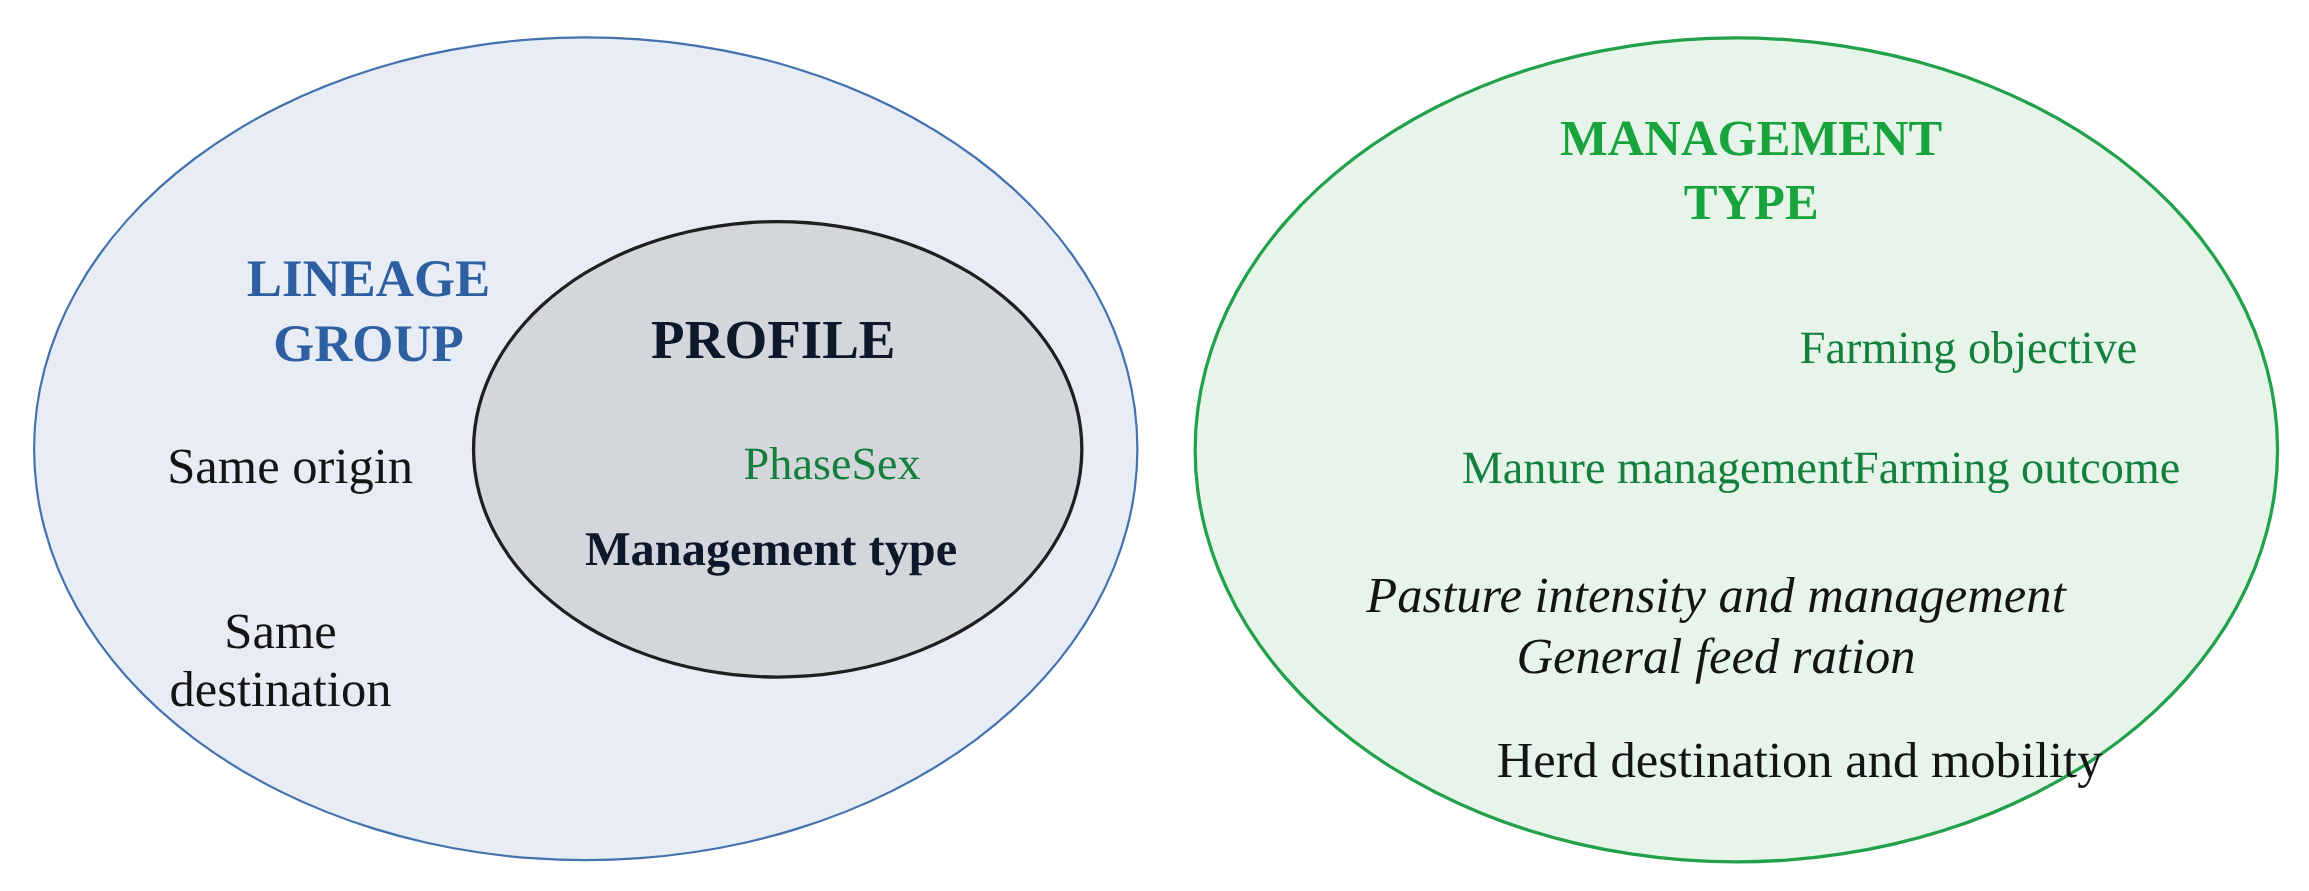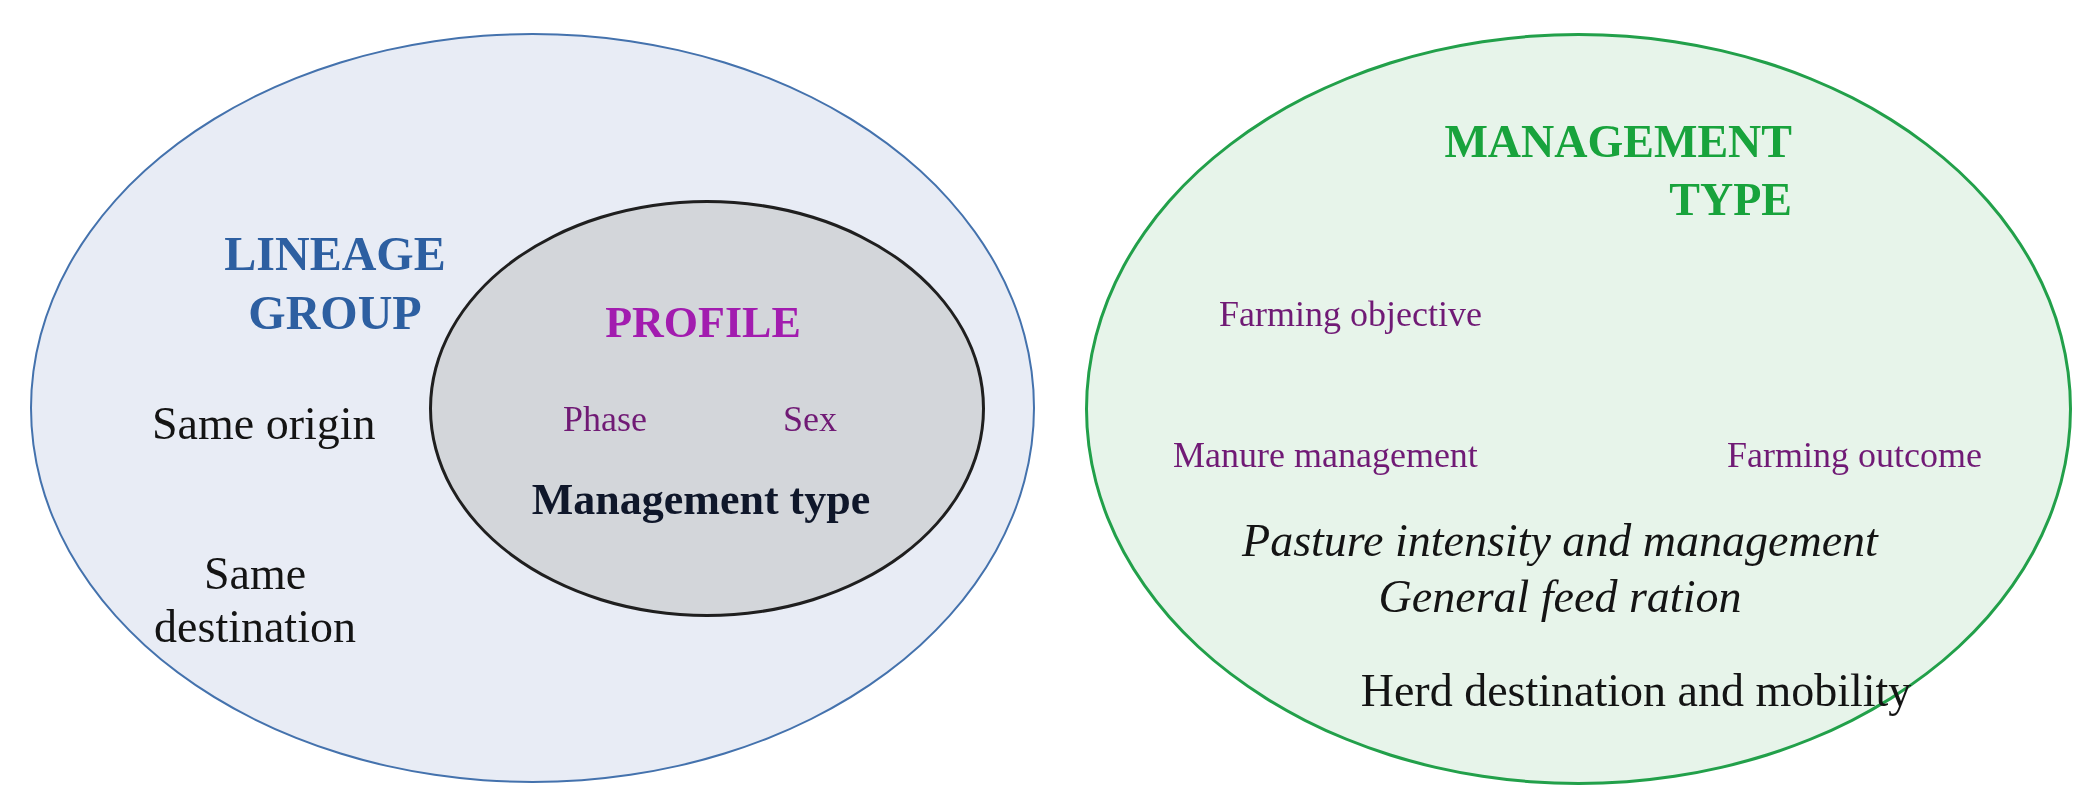--- a/index.html
+++ b/index.html
@@ -49,44 +49,42 @@
   .title-blue {
     left: 185px; top: 180px; width: 300px;
     color: #2d5fa1;
     font-size: 48px;
     font-weight: bold;
     line-height: 59px;
     margin-top: 44px;
   }
   .title-profile {
     left: 553px; top: 283px; width: 300px;
-    font-size: 44px;
+    font-size: 50px;
     font-weight: bold;
-    color: #a21caf;
-    margin-top: 18px;
+    color: #0f172a;
   }
   .title-green {
-    left: 1392px; top: 113px; width: 400px;
+    left: 1392px; top: 97px; width: 400px;
     color: #18a33c;
     font-size: 46px;
     font-weight: bold;
     line-height: 58px;
-    text-align: right;
   }
   .row-flex {
     position: absolute;
     display: flex;
-    justify-content: space-between;
-    font-size: 36px;
+    justify-content: flex-end;
+    font-size: 42px;
     line-height: 1.0;
-    color: #701a75;
+    color: #15803d;
   }
   #phase-sex-row { left: 563px; top: 401px; width: 274px; }
   #mgmt-row1 { left: 1219px; top: 296px; width: 724px; }
-  #mgmt-row2 { left: 1173px; top: 405px; width: 809px; margin-top: 32px; }
+  #mgmt-row2 { left: 1173px; top: 405px; width: 809px; }
   #mgmt-type-label {
     left: 451px; top: 478px; width: 500px;
     color: #0f172a;
     font-weight: bold;
     font-size: 44px;
   }
   #same-origin { left: 152px; top: 401px; }
   #same-destination {
     left: 105px; top: 503px; width: 300px;
     line-height: 53px;

